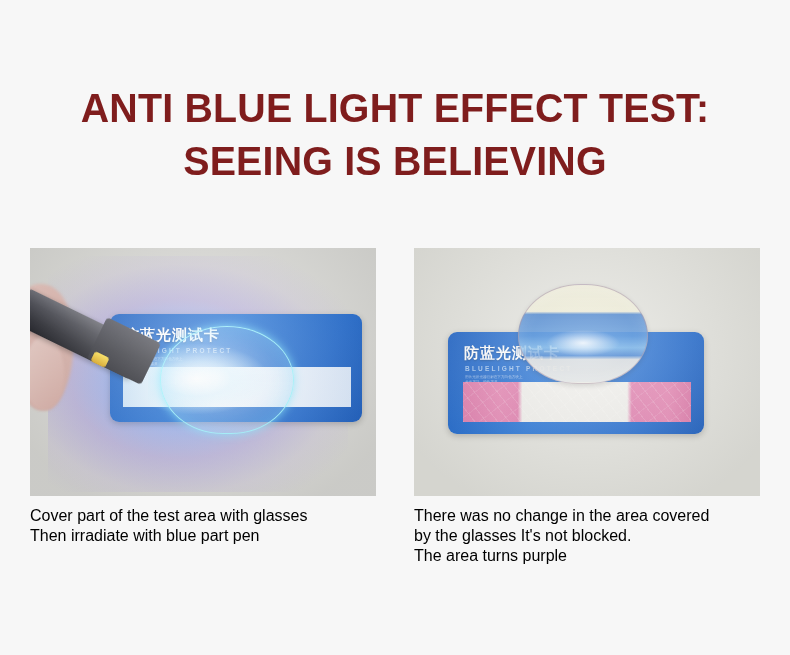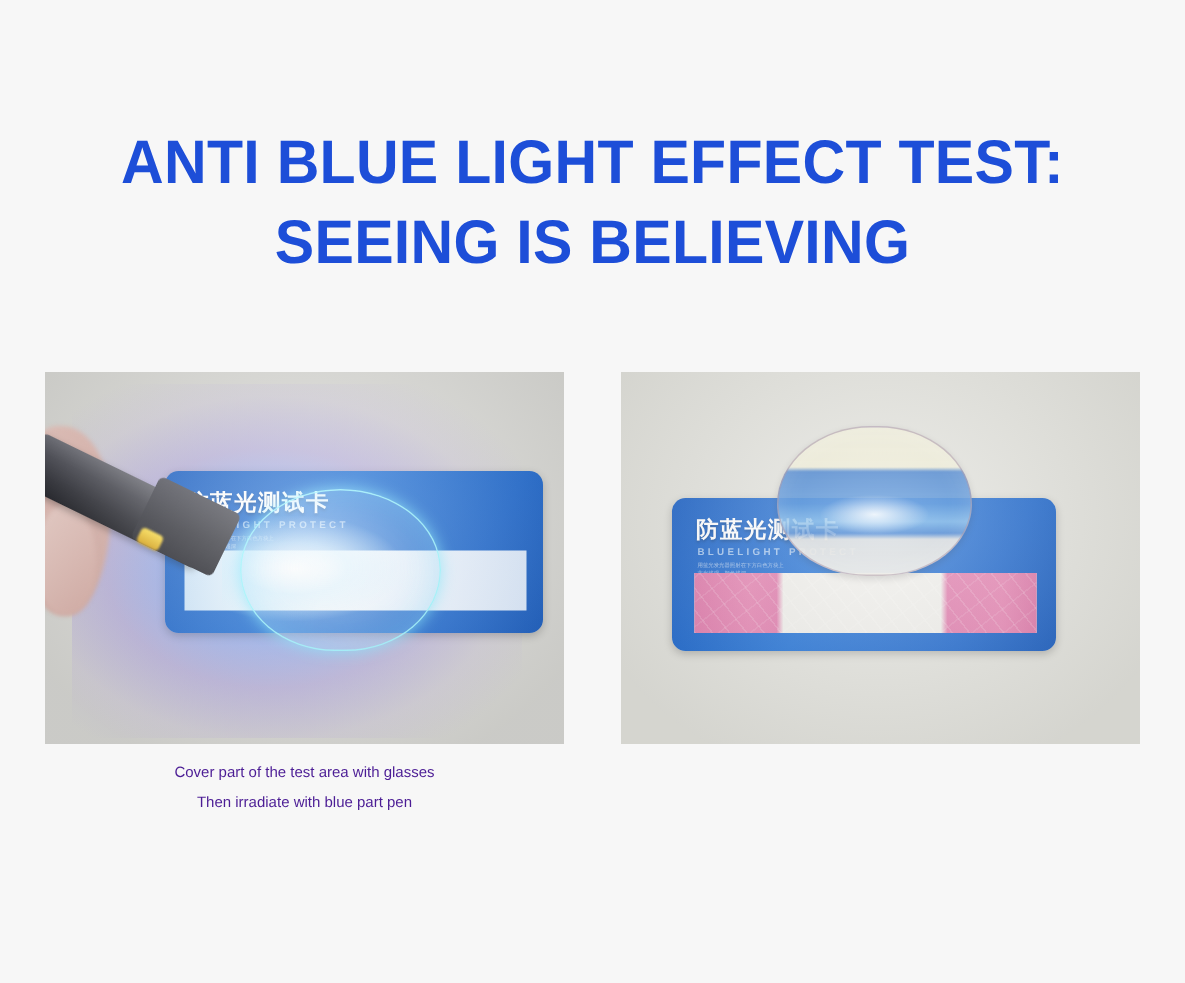--- a/index.html
+++ b/index.html
@@ -15,21 +15,21 @@
     position: relative;
   }
 
   
   .headline {
     position: absolute;
     left: 0;
     top: 82px;
     width: 790px;
     text-align: center;
-    color: #1d4ed8;
+    color: #7f1d1d;
   }
   .headline-line {
     display: block;
     font-family: "Liberation Sans", sans-serif;
     font-weight: bold;
     font-size: 41px;
     line-height: 53px;
     letter-spacing: 0.2px;
     transform: scaleX(0.96);
     transform-origin: center;
@@ -279,23 +279,23 @@
     height: 26%;
     background: radial-gradient(ellipse at 50% 50%, rgba(255,255,255,0.85), rgba(255,255,255,0) 72%);
   }
 
   
   .caption {
     position: absolute;
     top: 258px;
     width: 346px;
     left: 0;
-    text-align: center;
-    color: #4c1d95;
-    font-size: 10px;
+    text-align: left;
+    color: #000000;
+    font-size: 16px;
     line-height: 20px;
   }
   .caption-line { display: block; white-space: nowrap; }
 </style>
 </head>
 <body>
 
 <div class="headline">
   <span class="headline-line">ANTI BLUE LIGHT EFFECT TEST:</span>
   <span class="headline-line">SEEING IS BELIEVING</span>
@@ -339,15 +339,20 @@
         <div class="card-title">防蓝光测试卡</div>
         <div class="card-sub">BLUELIGHT PROTECT</div>
         <div class="card-fine">用蓝光发光器照射在下方白色方块上
 蓝光越强，颜色越深</div>
         <div class="strip-right"></div>
       </div>
 
       <div class="lens-right"></div>
     </div>
 
+    <div class="caption">
+      <span class="caption-line">There was no change in the area covered</span>
+      <span class="caption-line">by the glasses It's not blocked.</span>
+      <span class="caption-line">The area turns purple</span>
+    </div>
   </div>
 
 </div>
 
 </body></html>

